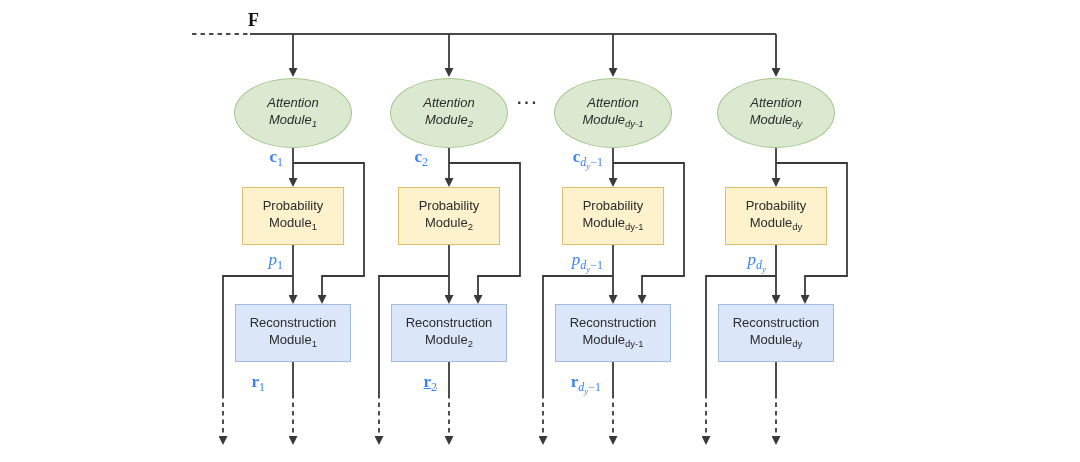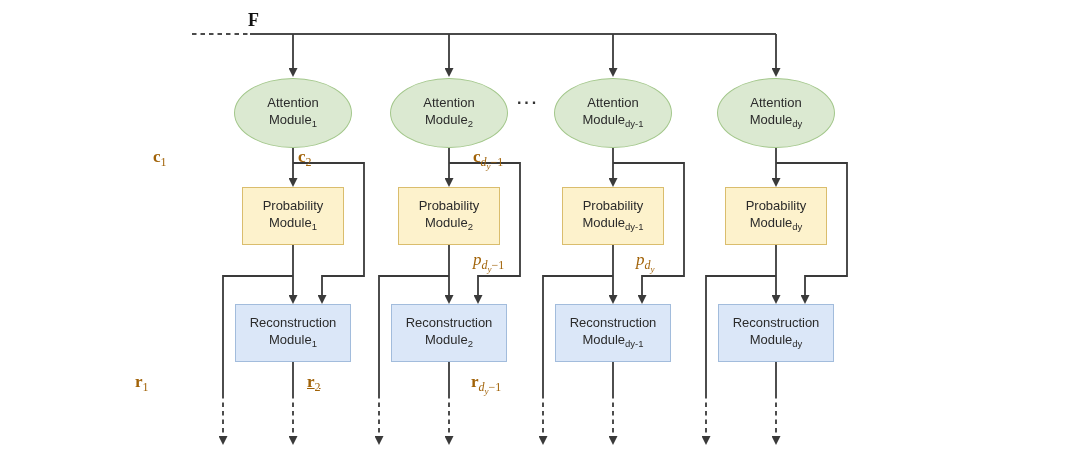--- a/index.html
+++ b/index.html
@@ -13,29 +13,29 @@
   #wires path.dash { stroke-dasharray:4.5 4; }
   #wires path.arrow { marker-end:url(#arr); }
   #arr path { fill:var(--line-color,#222); stroke:none; }
 
   .node {
     position:absolute; display:flex; flex-direction:column;
     align-items:center; justify-content:center; text-align:center;
     font-size:13px; line-height:17px; color:var(--text-color,#2b2b2b);
     box-sizing:border-box;
   }
-  .attn { background:var(--attention-fill,#dbe9d1); border:1.5px solid var(--attention-stroke,#a3c78b); border-radius:50%; }
+  .attn { background:var(--attention-fill,#dbe9d1); border:1.5px solid var(--attention-stroke,#a3c78b); border-radius:50%;font-style:italic; }
   .prob { background:var(--probability-fill,#fdf2cc); border:1.5px solid var(--probability-stroke,#dabd6d); }
   .recon { background:var(--reconstruction-fill,#dbe7f8); border:1.5px solid var(--reconstruction-stroke,#a2bcdc); }
   .nsub { font-size:9.5px; vertical-align:-3px; }
 
   .mlabel {
-    position:absolute; width:130px; 
+    position:absolute; width:130px; text-align:right;
     font-family:"Liberation Serif", "DejaVu Serif", serif;
-    font-size:17px; color:#a16207; white-space:nowrap;
+    font-size:17px; color:#3b82f6; white-space:nowrap;
   }
   .lab-c .base, .lab-r .base { font-weight:700; }
   .lab-p .base { font-style:italic; }
   .msub { font-size:12px; vertical-align:-4px; }
   .mvar { font-style:italic; }
   .msuby { font-size:9px; vertical-align:-3px; font-style:italic; }
   .mtail { font-style:normal; }
 
   .flabel {
     position:absolute; font-family:"Liberation Serif", "DejaVu Serif", serif;
@@ -109,20 +109,23 @@
     <div><span>Probability</span></div>
     <div><span>Module</span><span class="nsub">1</span></div>
   </div>
   <div class="node recon" style="left:235px;top:304px;width:116px;height:58px;">
     <div><span>Reconstruction</span></div>
     <div><span>Module</span><span class="nsub">1</span></div>
   </div>
   <div class="mlabel lab-c" style="left:153px;top:147px;">
     <span class="base">c</span><span class="msub"><span class="mvar"></span><span class="msuby"></span><span class="mtail">1</span></span>
   </div>
+  <div class="mlabel lab-p" style="left:153px;top:250px;">
+    <span class="base">p</span><span class="msub"><span class="mvar"></span><span class="msuby"></span><span class="mtail">1</span></span>
+  </div>
   <div class="mlabel lab-r" style="left:135px;top:372px;">
     <span class="base">r</span><span class="msub"><span class="mvar"></span><span class="msuby"></span><span class="mtail">1</span></span>
   </div>
 
   <div class="node attn" style="left:390px;top:78px;width:118px;height:70px;">
     <div><span>Attention</span></div>
     <div><span>Module</span><span class="nsub">2</span></div>
   </div>
   <div class="node prob" style="left:398px;top:187px;width:102px;height:58px;">
     <div><span>Probability</span></div>

